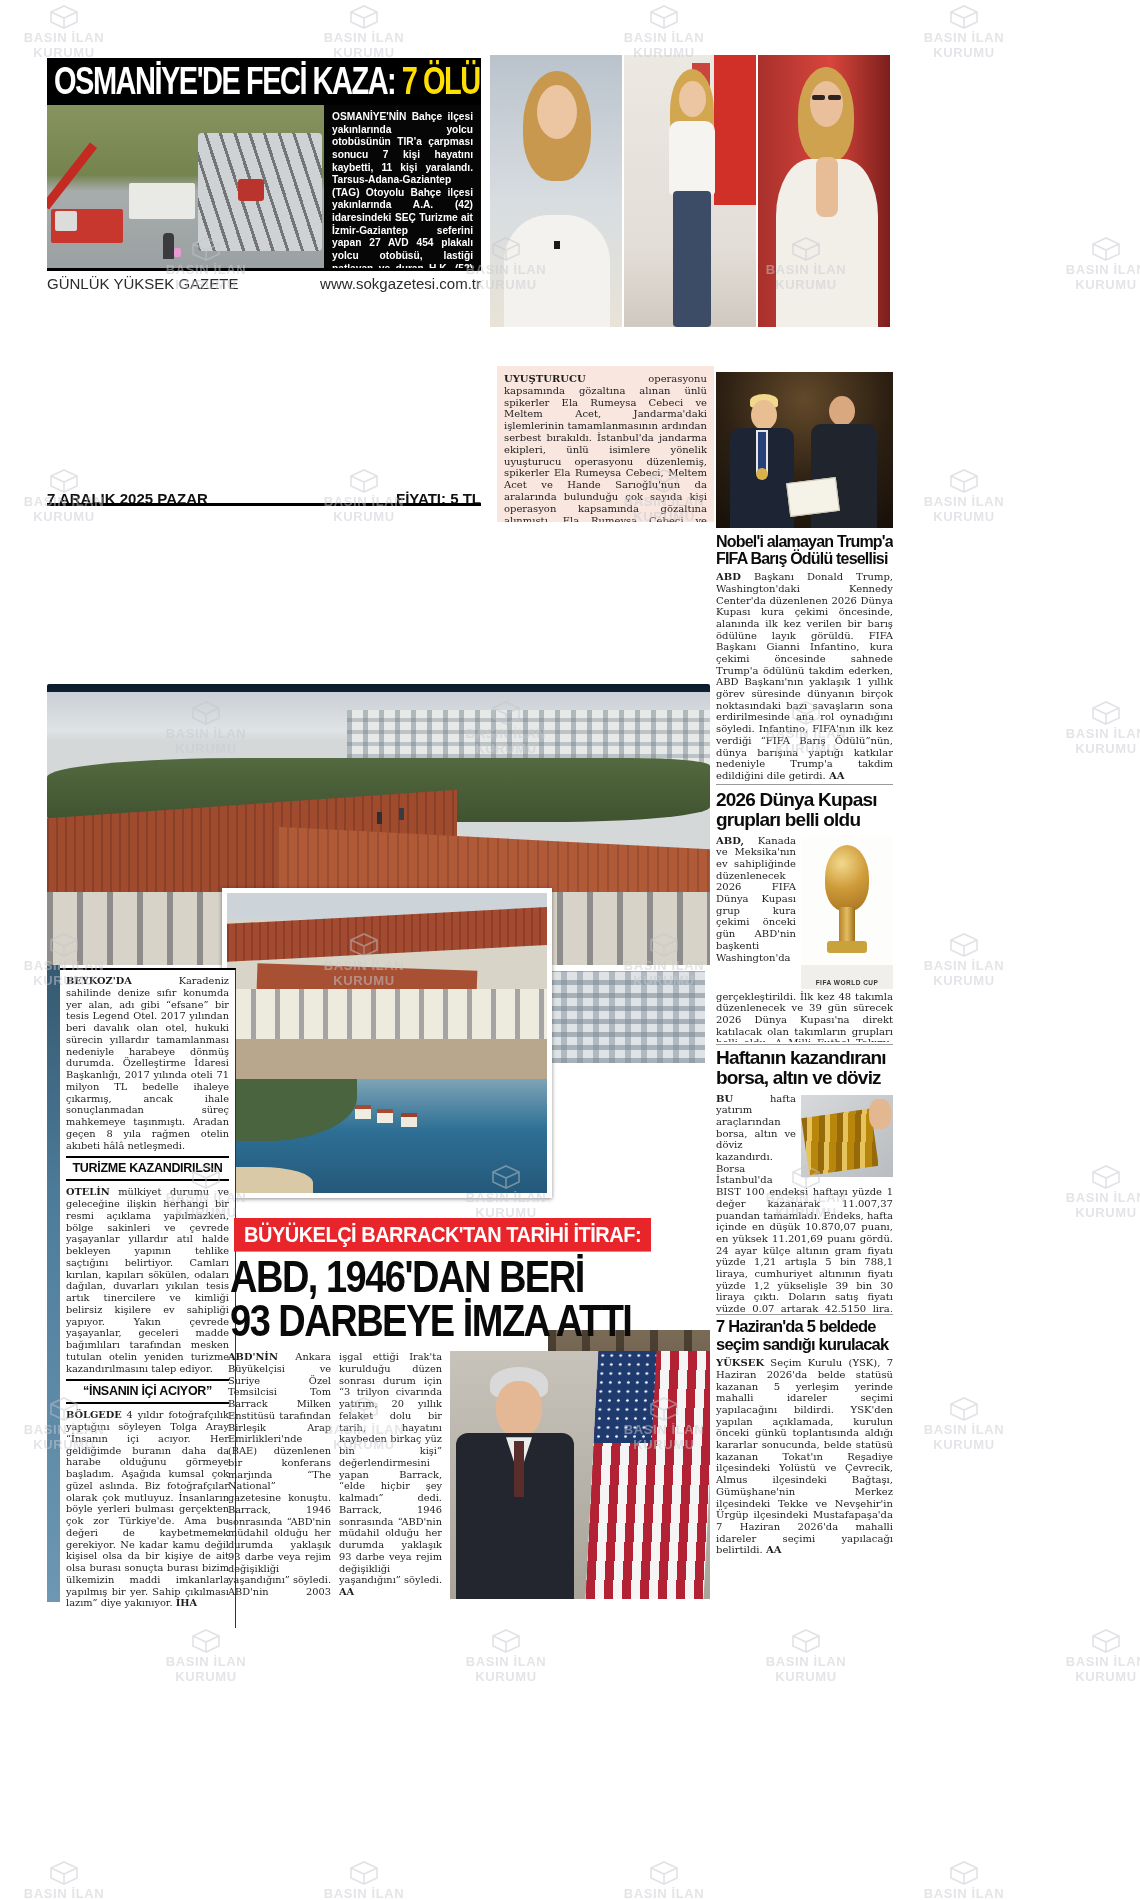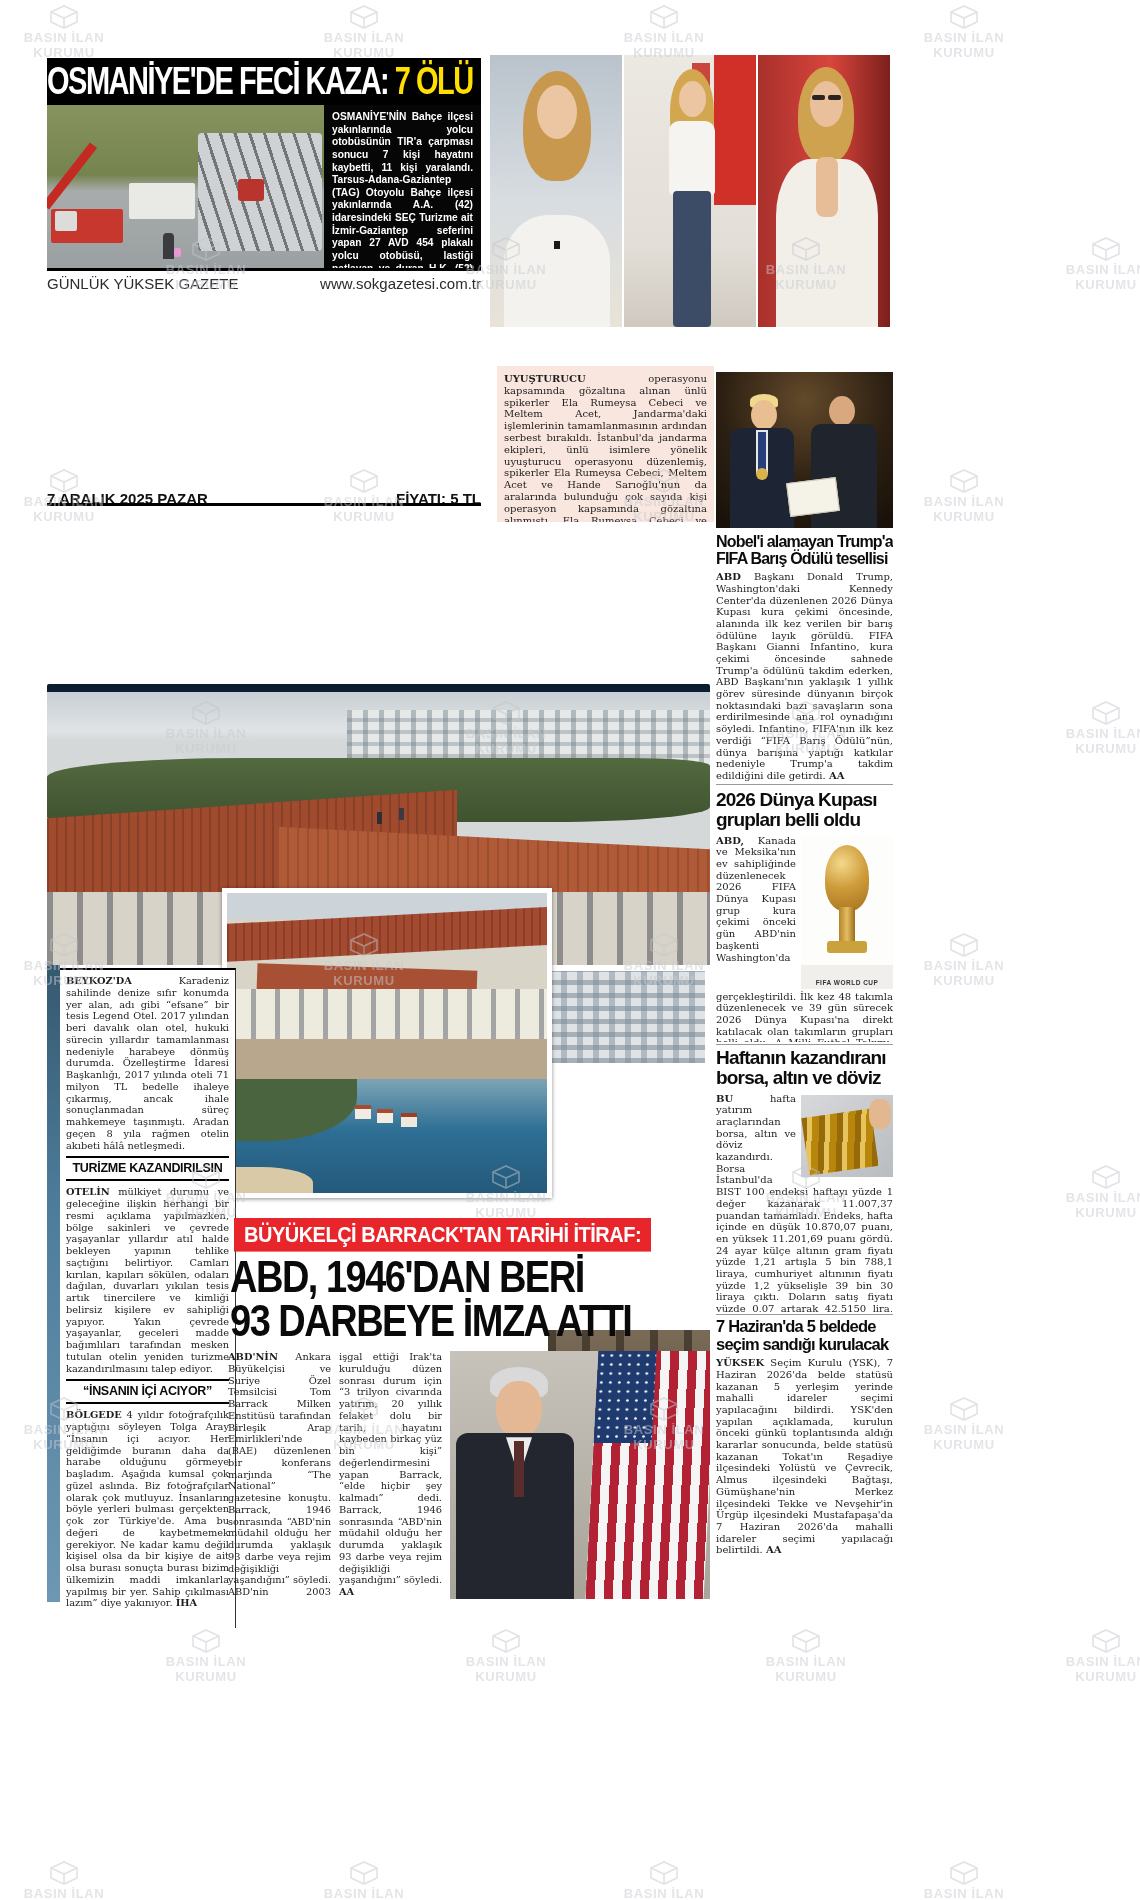--- a/index.html
+++ b/index.html
@@ -9,21 +9,21 @@
   .serif{font-family:"DejaVu Serif",serif;color:#1d1d1d;}
   .just{text-align:justify;}
   .b{font-weight:bold;}
   
   #wm-layer{position:absolute;inset:0;z-index:60;pointer-events:none;}
   .wm{position:absolute;width:112px;text-align:center;color:#c7cbd1;font-weight:bold;
       font-size:13px;line-height:1.12;letter-spacing:.6px;opacity:.5;}
   .wm svg{display:block;margin:0 auto 1px auto;}
   
   .acc-bar{height:47px;background:#000;color:#fff;display:flex;align-items:center;
-           overflow:hidden;}
+           padding-left:7px;overflow:hidden;}
   .acc-hl{font-size:29px;font-weight:bold;letter-spacing:-1.5px;white-space:nowrap;
           transform:scale(1.0,1.32);transform-origin:left center;}
   .acc-hl .yellow{color:#ffdf00;}
   .acc-row{display:flex;height:166px;}
   .acc-photo{width:277px;position:relative;overflow:hidden;
      background:linear-gradient(180deg,#87945f 0%,#75834f 42%,#a8acad 52%,#9aa0a1 100%);}
   .acc-text{flex:1;background:#060606;color:#fff;padding:6px 8px 4px 8px;font-size:10.2px;
             line-height:1.24;text-align:justify;font-weight:bold;}
   
   .wp-wrap{display:flex;}

